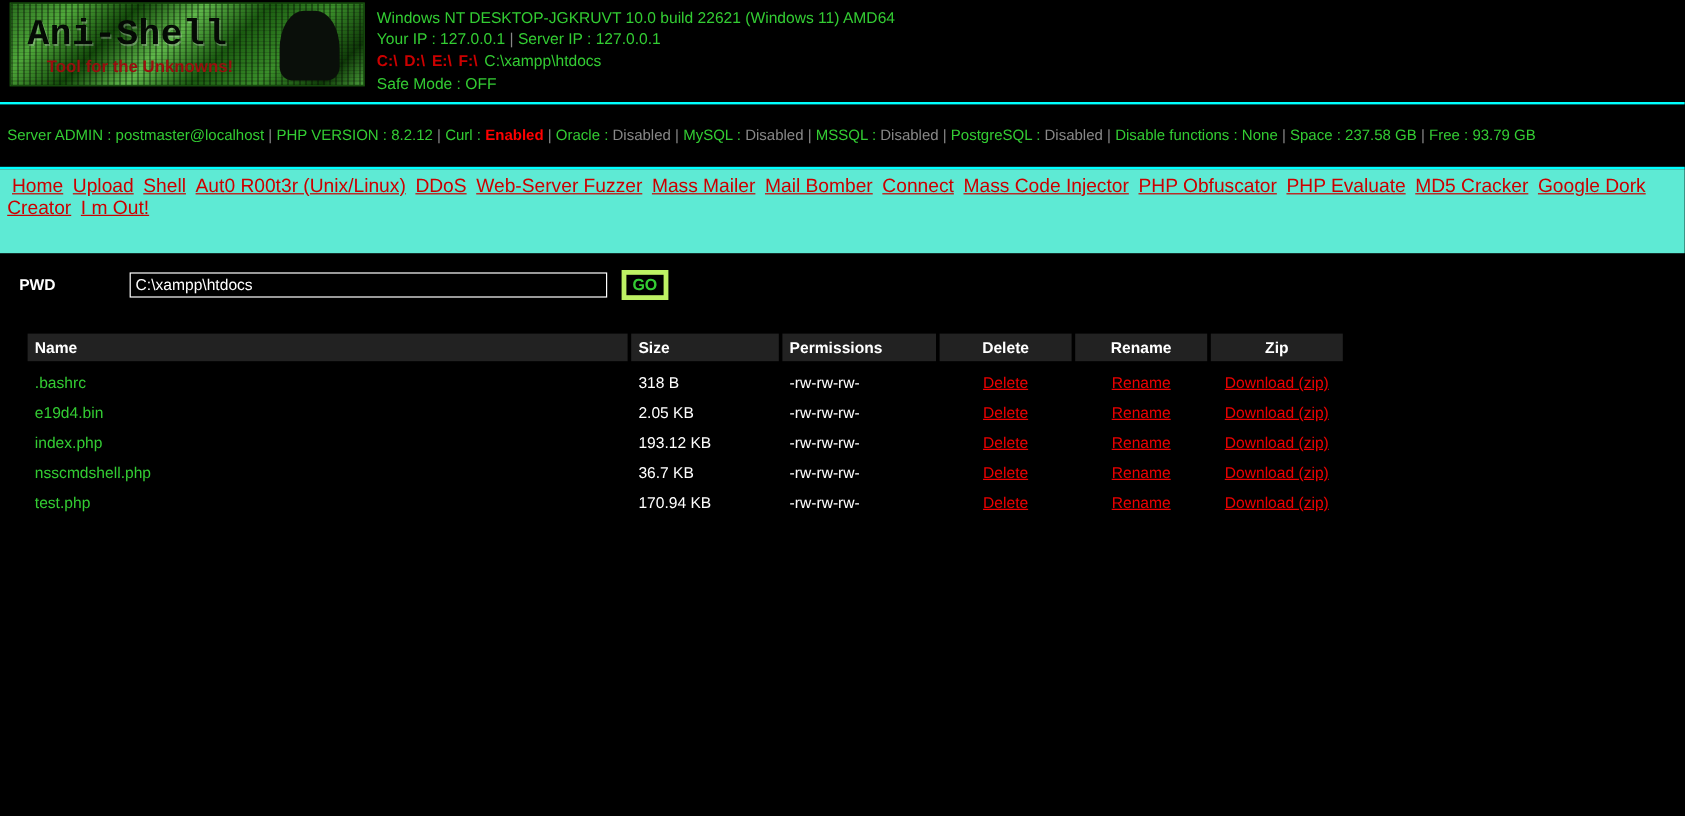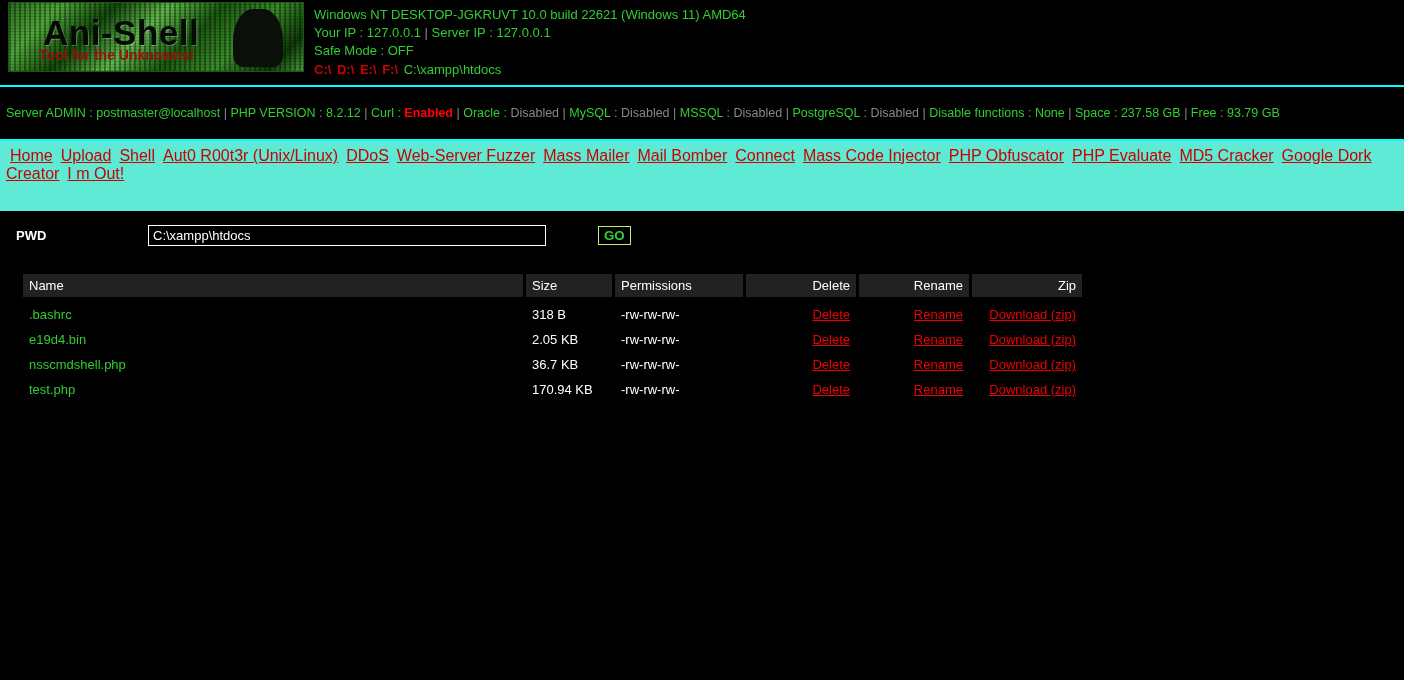--- a/index.html
+++ b/index.html
@@ -27,27 +27,26 @@
       position: absolute;
       inset: 0;
       background:
         repeating-linear-gradient(90deg, rgba(0,0,0,0.35) 0 2px, transparent 2px 5px),
         repeating-linear-gradient(0deg, rgba(0,0,0,0.15) 0 1px, transparent 1px 3px);
     }
     .logo-text {
       position: absolute;
       top: 10px;
       left: 14px;
-      font-family: Liberation Sans, sans-serif;
-      font-size: 35px;
+      font-family: Liberation Mono, monospace;
+      font-size: 30px;
       font-weight: 900;
       color: #050a05;
       letter-spacing: 0.5px;
       text-shadow: 1px 1px 0 rgba(255,255,255,0.25);
-      margin-left: 20px;
     }
     .logo-sub {
       position: absolute;
       top: 44px;
       left: 30px;
       font-family: cursive, Arial, sans-serif;
       font-size: 14px;
       color: #9a0f0f;
       font-weight: 700;
     }
@@ -88,86 +87,85 @@
     }
     .menubar a {
       color: #c00;
       text-decoration: underline;
       margin: 0 4px;
     }
     .pwd-row {
       display: flex;
       align-items: center;
       padding: 14px 10px 12px 16px;
-      gap: 40px;
     }
     .pwd-row .lbl { color: #fff; font-weight: 700; width: 92px; }
     .pwd-row input[type=text] {
       width: 398px;
       background: #000;
       border: 1px solid #fff;
       color: #fff;
       padding: 2px 4px;
       font-size: 13px;
     }
     .pwd-row input[type=submit] {
       margin-left: 12px;
       background: #000;
-      border: 1px solid #bef264;
+      border: 4px solid #bef264;
       color: #33cc33;
       font-weight: 700;
       padding: 1px 5px;
       cursor: pointer;
     }
     table.files {
       margin: 6px 0 0 20px;
       border-collapse: separate;
       border-spacing: 3px 10px;
     }
     table.files th {
       background: #222;
       color: #fff;
-      font-weight: 400;
+      font-weight: 700;
       padding: 4px 6px;
       font-size: 13px;
     }
     table.files td {
       padding: 0 6px;
       font-size: 13px;
       vertical-align: middle;
     }
     .col-name { width: 500px; text-align: left; }
-    .col-size { width: 86px; text-align: left; }
+    .col-size { width: 123px; text-align: left; }
     .col-perm { width: 128px; text-align: left; }
-    .col-act  { width: 110px; text-align: right; }
+    .col-act  { width: 110px; text-align: center; }
     a.green { color: #33cc33; text-decoration: none; }
     a.red { color: #e00; text-decoration: underline; }
     .dir a.green { font-weight: 700; }
   </style>
 </head>
 <body>
 
 <div class="header-top">
   <div class="logo-box">
     <div class="logo-text">Ani-Shell</div>
     <div class="logo-sub">Tool for the Unknowns!</div>
     <div class="logo-fist"></div>
   </div>
   <div class="sysinfo">
     <div class="info-line">Windows NT DESKTOP-JGKRUVT 10.0 build 22621 (Windows 11) AMD64</div>
     <div class="info-line">
       <span>Your IP : </span><span>127.0.0.1</span>
       <span class="pipe"> | </span>
       <span>Server IP : </span><span>127.0.0.1</span>
     </div>
-    <div class="info-line">Safe Mode : OFF</div>
     <div class="info-line drives">
       <span id="drives"><a href="#">C:\ </a><a href="#">D:\ </a><a href="#">E:\ </a><a href="#">F:\ </a></span>
       <span class="cwd">C:\xampp\htdocs</span>
     </div>
+    <div class="info-line">Safe Mode : OFF</div>
   </div>
 </div>
 
 <div class="statusbar">
   <span>Server ADMIN : </span><span>postmaster@localhost</span>
   <span class="pipe"> | </span>
   <span>PHP VERSION : </span><span>8.2.12</span>
   <span class="pipe"> | </span>
   <span>Curl : </span><span class="enabledtxt">Enabled</span>
   <span class="pipe"> | </span>
@@ -218,20 +216,28 @@
       </tr>
       <tr>
         <td class="col-name"><a class="green" href="#">e19d4.bin</a></td>
         <td class="col-size">2.05 KB</td>
         <td class="col-perm">-rw-rw-rw-</td>
         <td class="col-act"><a class="red" href="#">Delete</a></td>
         <td class="col-act"><a class="red" href="#">Rename</a></td>
         <td class="col-act"><a class="red" href="#">Download (zip)</a></td>
       </tr>
       <tr>
+        <td class="col-name"><a class="green" href="#">index.php</a></td>
+        <td class="col-size">193.12 KB</td>
+        <td class="col-perm">-rw-rw-rw-</td>
+        <td class="col-act"><a class="red" href="#">Delete</a></td>
+        <td class="col-act"><a class="red" href="#">Rename</a></td>
+        <td class="col-act"><a class="red" href="#">Download (zip)</a></td>
+      </tr>
+      <tr>
         <td class="col-name"><a class="green" href="#">nsscmdshell.php</a></td>
         <td class="col-size">36.7 KB</td>
         <td class="col-perm">-rw-rw-rw-</td>
         <td class="col-act"><a class="red" href="#">Delete</a></td>
         <td class="col-act"><a class="red" href="#">Rename</a></td>
         <td class="col-act"><a class="red" href="#">Download (zip)</a></td>
       </tr>
       <tr>
         <td class="col-name"><a class="green" href="#">test.php</a></td>
         <td class="col-size">170.94 KB</td>

